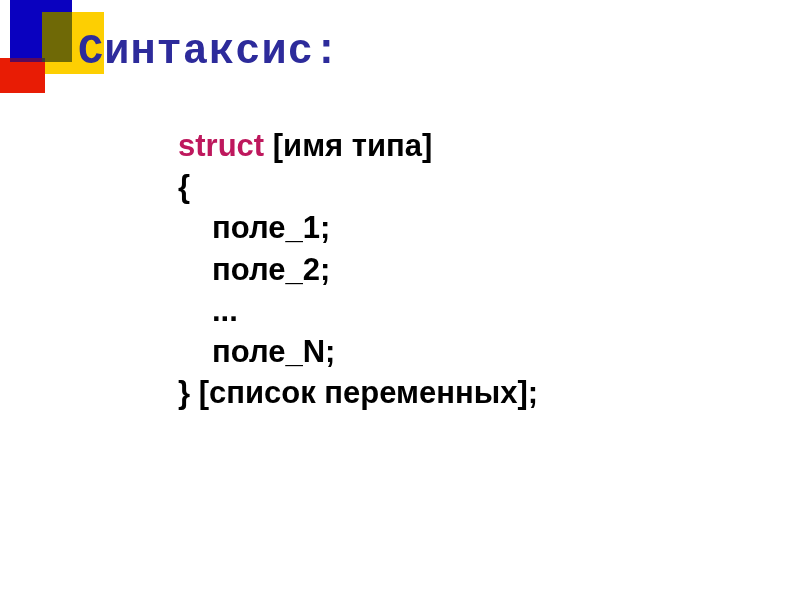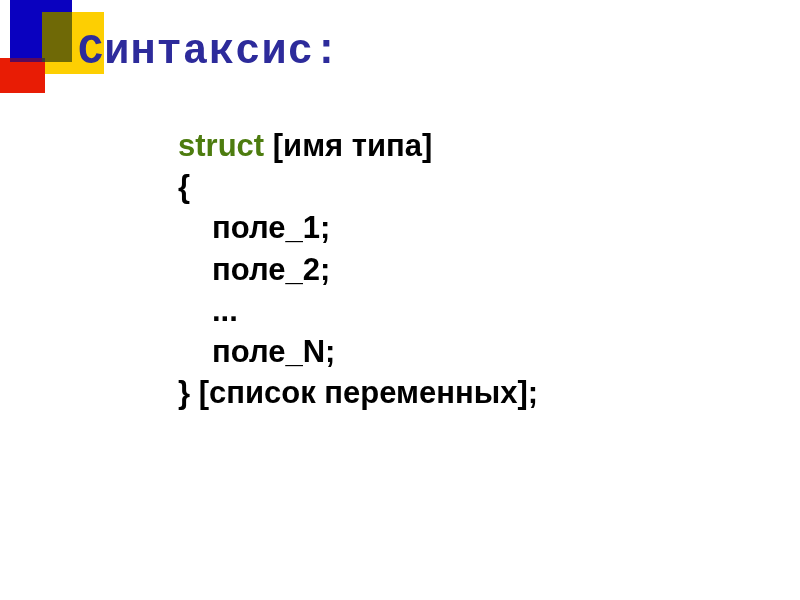--- a/index.html
+++ b/index.html
@@ -89,21 +89,21 @@
     top: 125px;
     left: 178px;
     font-family: Arial, Helvetica, sans-serif;
     font-size: 31px;
     font-weight: bold;
     color: #000000;
     line-height: 1.33;
     white-space: pre;
   }
   .code .kw {
-    color: #4d7c0f;
+    color: #be185d;
     text-align: right;
   }
   .code .indent {
     display: inline-block;
     width: 34px;
   }
 </style>
 </head>
 <body>
 <div class="slide">

